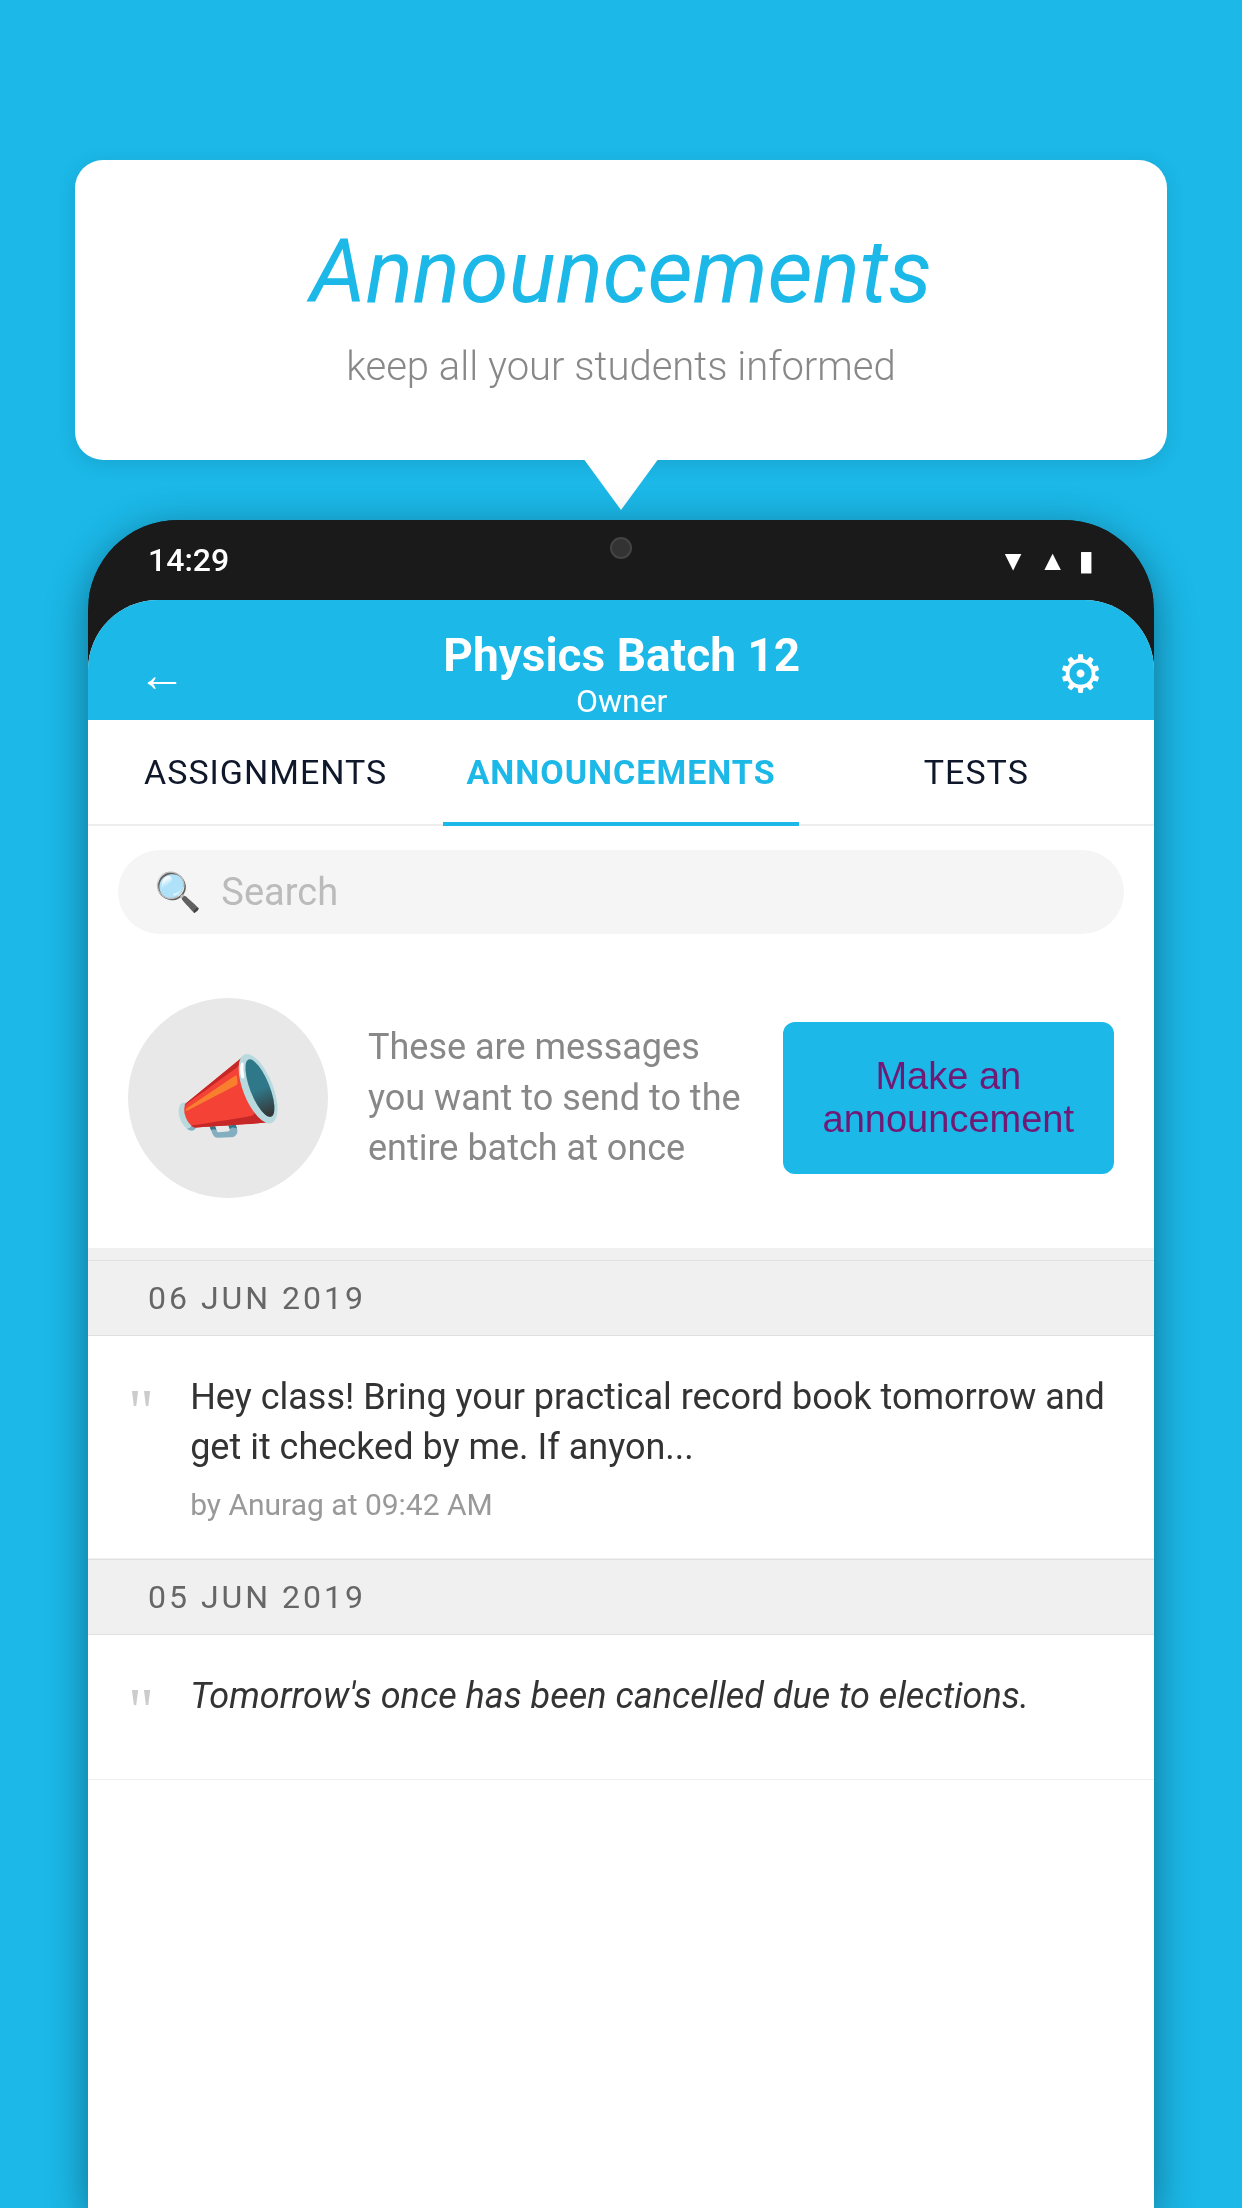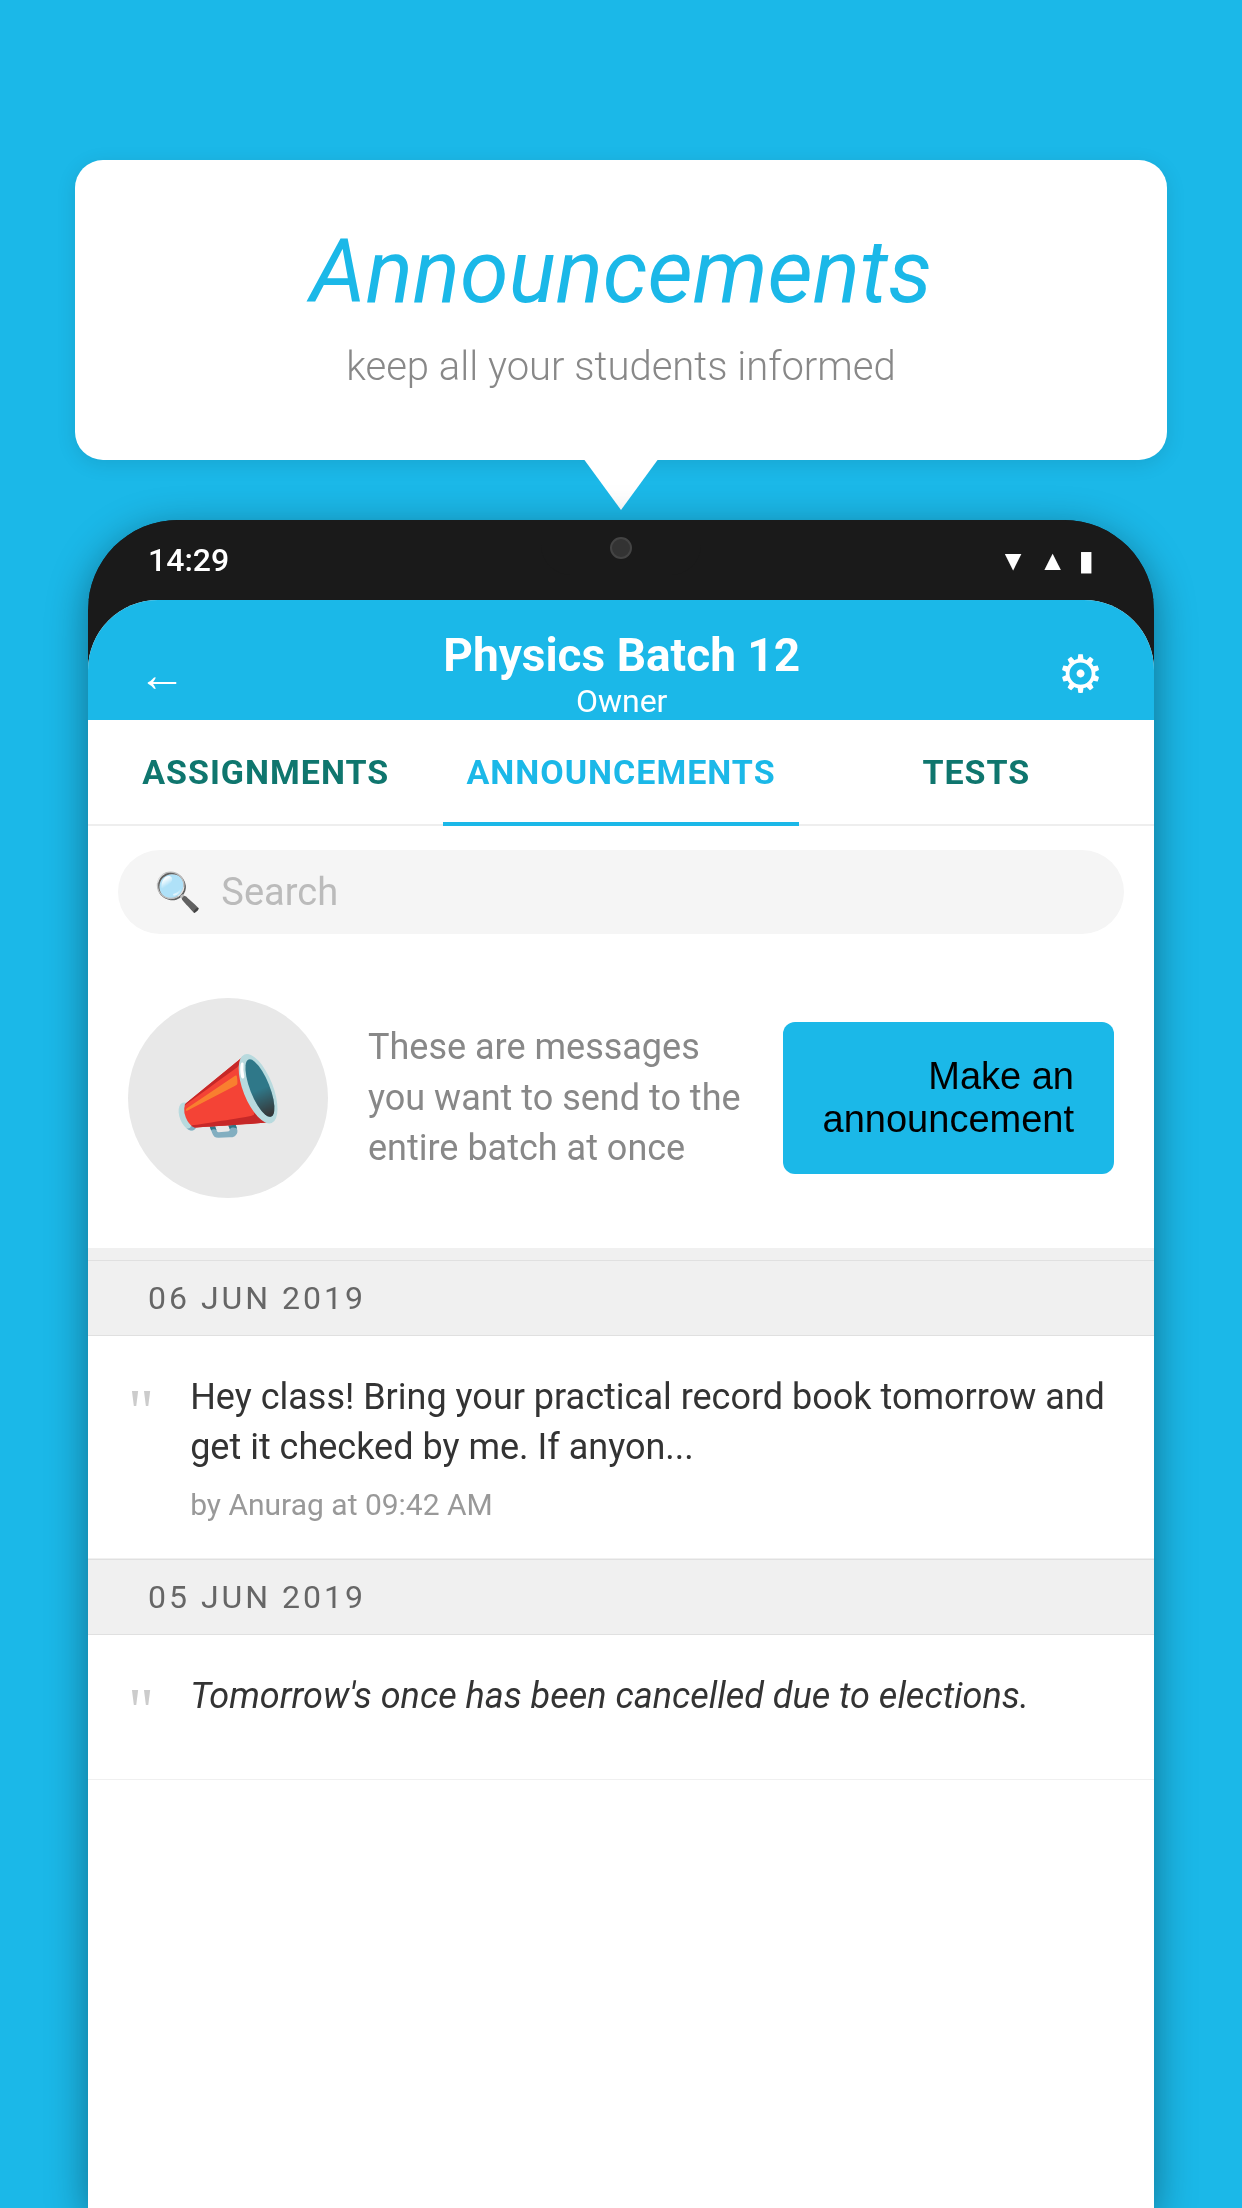--- a/index.html
+++ b/index.html
@@ -176,22 +176,22 @@
       background: white;
       display: flex;
       border-bottom: 2px solid #eee;
     }
 
     .tab {
       flex: 1;
       text-align: center;
       padding: 32px 10px;
       font-size: 34px;
-      color: #0f766e;
-      font-weight: 700;
+      color: #0f172a;
+      font-weight: 400;
       letter-spacing: 1px;
       cursor: pointer;
       position: relative;
     }
 
     .tab.active {
       color: #1BB8E8;
       font-weight: 700;
     }
 
@@ -263,28 +263,28 @@
     }
 
     .prompt-text {
       font-size: 36px;
       color: #888;
       line-height: 1.4;
     }
 
     .make-announcement-btn {
       background: #1BB8E8;
-      color: #000000;
+      color: #701a75;
       border: none;
       border-radius: 12px;
       padding: 18px 40px;
       font-size: 38px;
       font-weight: 500;
       cursor: pointer;
-      text-align: right;
+      text-align: center;
     }
 
     
     .date-separator {
       background: #f0f0f0;
       padding: 18px 60px;
       font-size: 32px;
       color: #666;
       letter-spacing: 3px;
       font-weight: 400;

